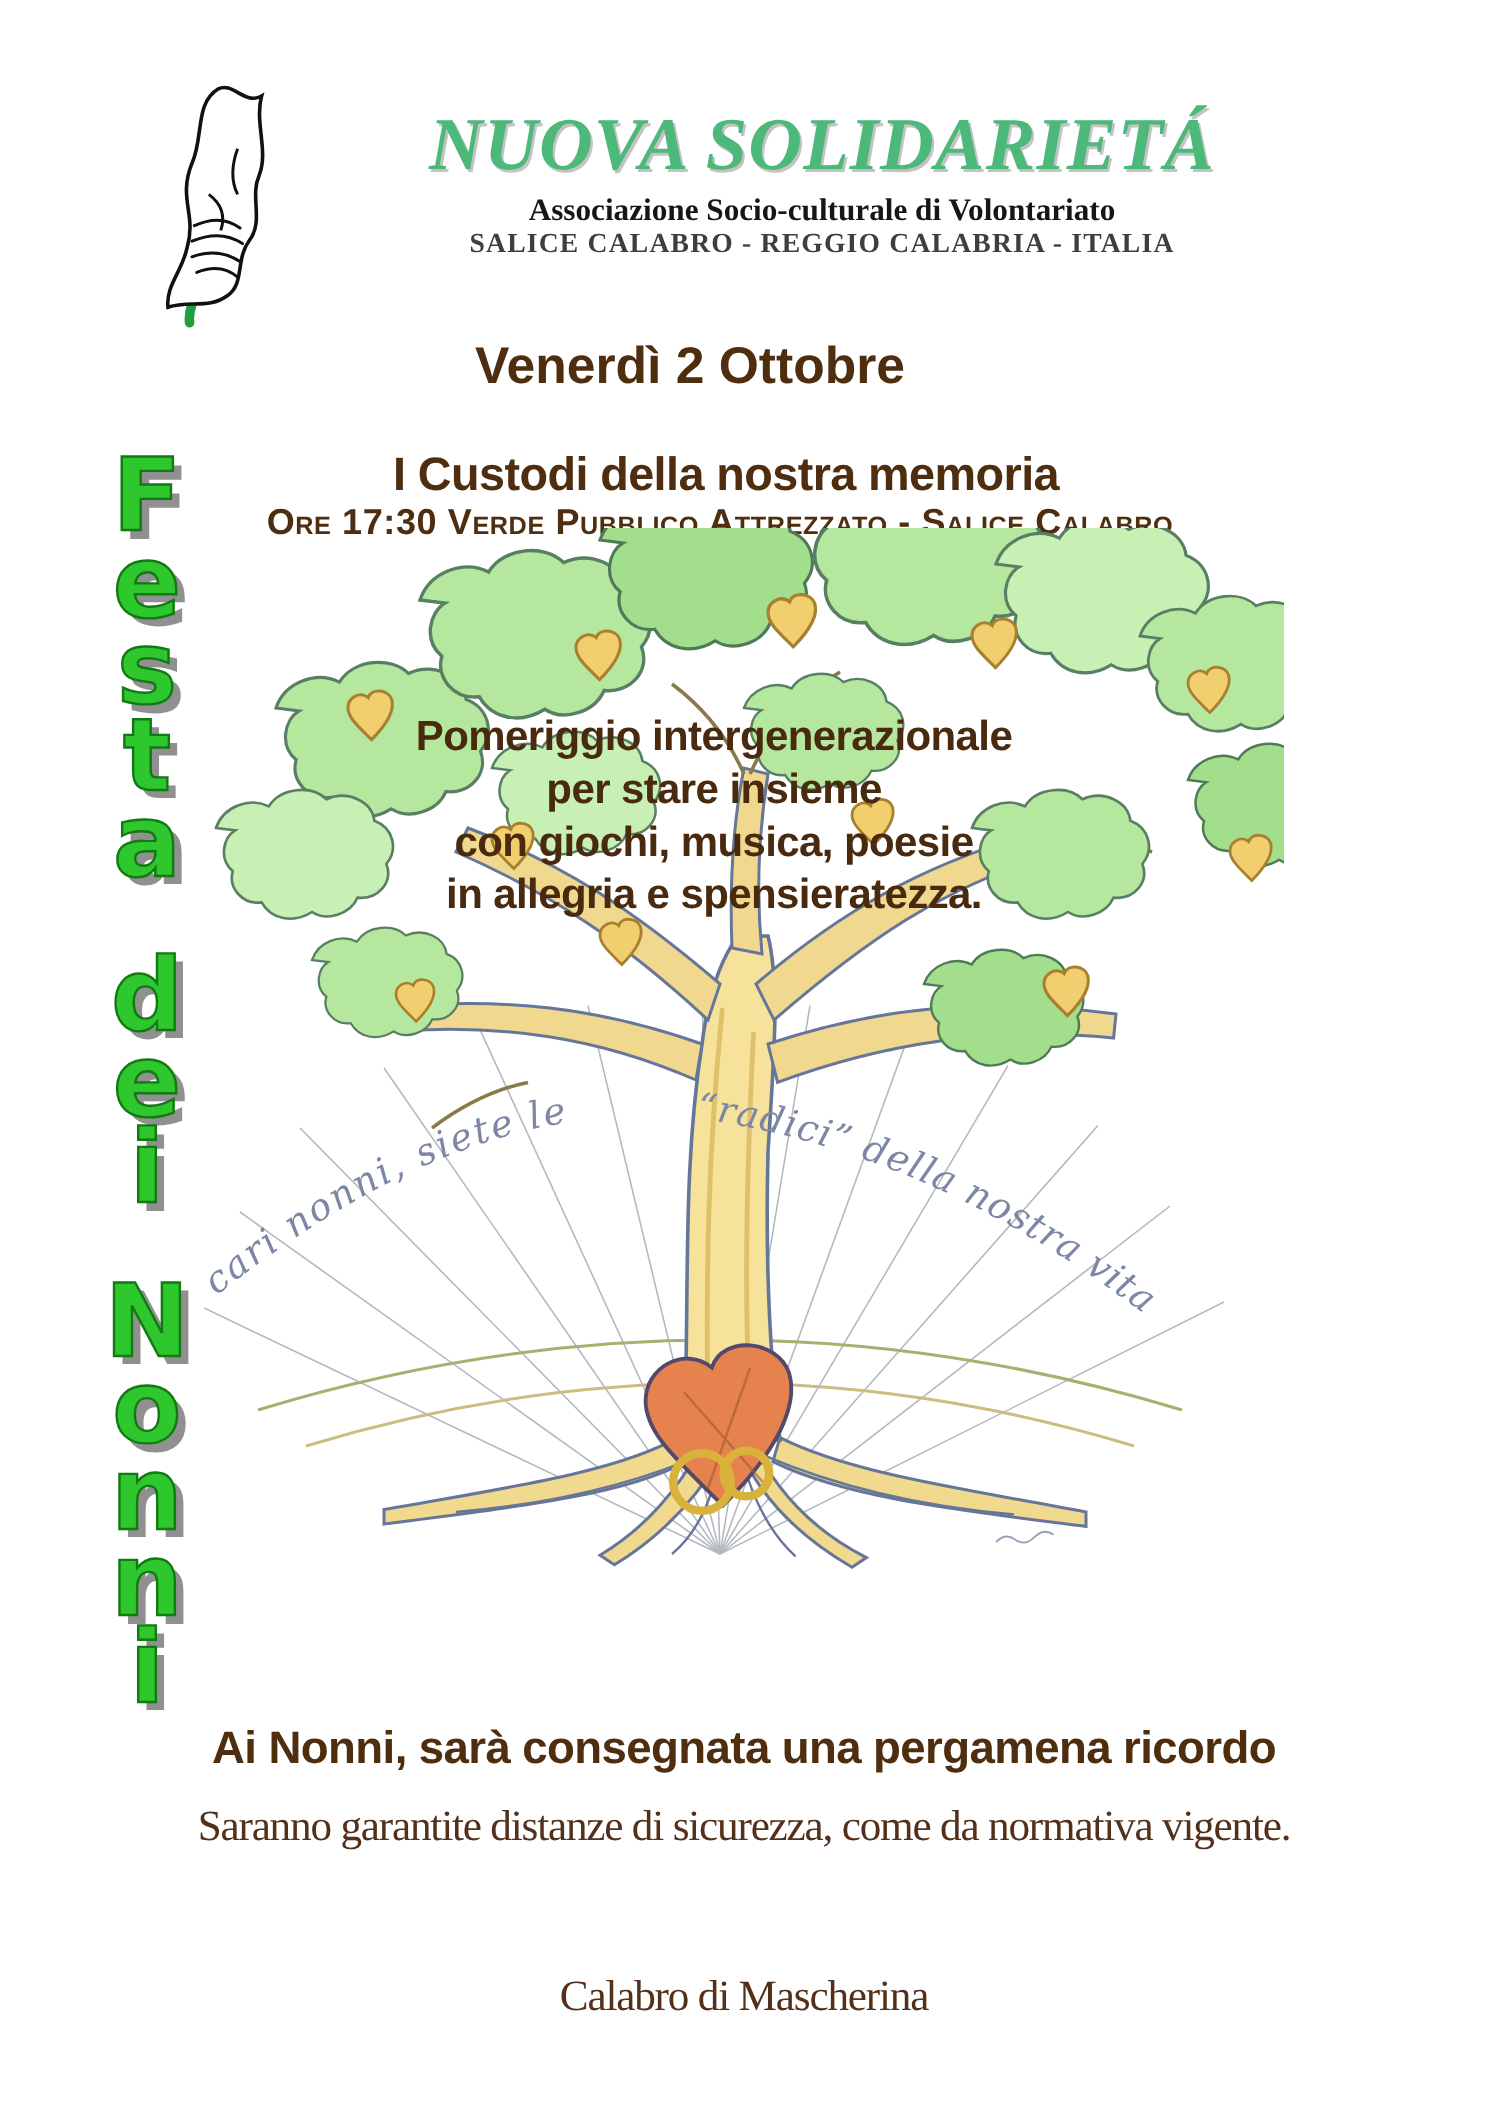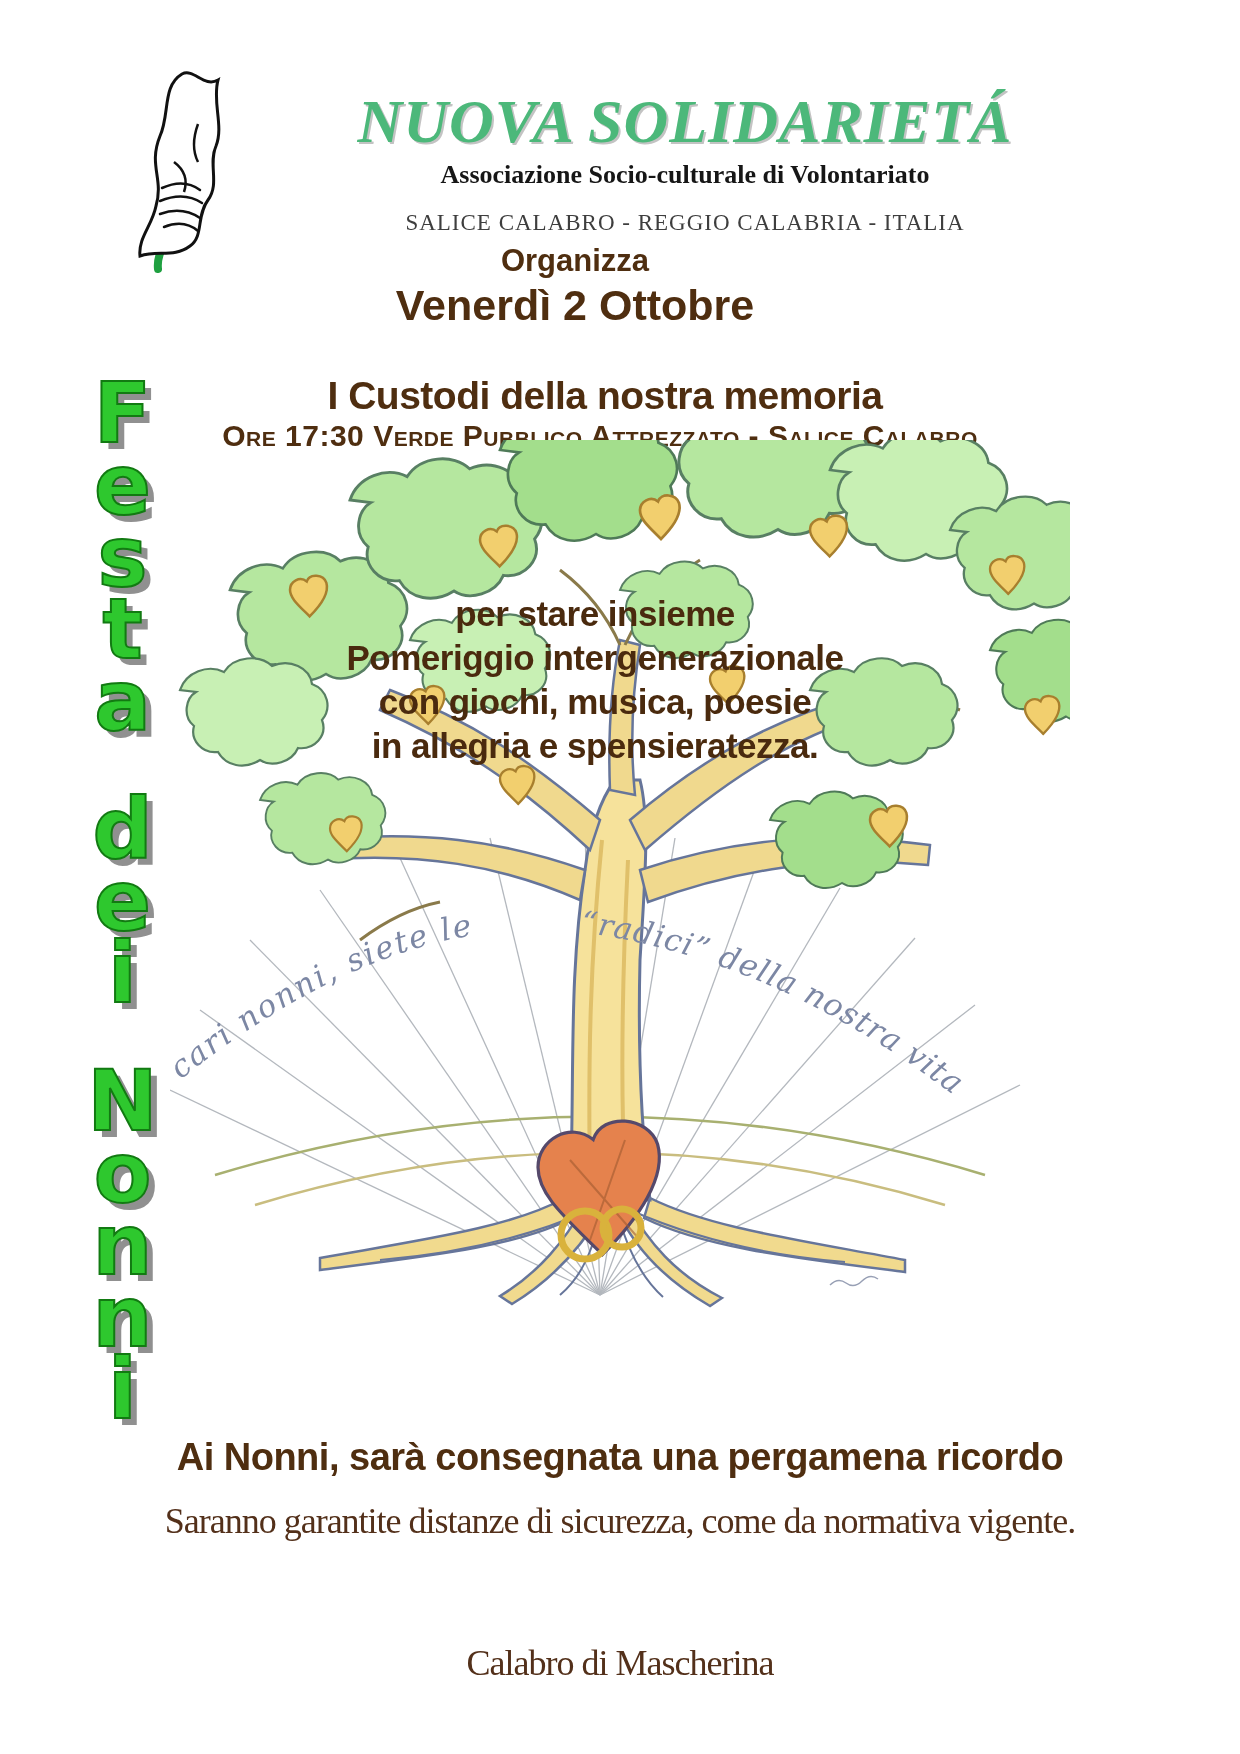--- a/index.html
+++ b/index.html
@@ -6,22 +6,22 @@
   .poster{position:relative;width:1240px;height:1754px;background:#ffffff;overflow:hidden;
           font-family:"Liberation Sans",sans-serif;}
 
   
   .logo{position:absolute;left:92px;top:66px;width:170px;height:215px;}
   .org-title{position:absolute;left:250px;top:86px;width:870px;text-align:center;
              font-family:"Liberation Serif",serif;font-style:italic;font-weight:bold;
              font-size:62px;color:#4cb87a;letter-spacing:1px;text-shadow:2px 2px 0 #c3c3c3;}
   .org-sub{position:absolute;left:250px;top:160px;width:870px;text-align:center;
            font-family:"Liberation Serif",serif;font-weight:bold;font-size:26px;color:#161616;}
-  .org-loc{position:absolute;left:250px;top:210px;width:870px;text-align:center;
-           font-family:"Liberation Serif",serif;font-weight:normal;font-size:23px;color:#3e3e3e;
+  .org-loc{position:absolute;left:250px;top:190px;width:870px;text-align:center;
+           font-family:"Liberation Serif",serif;font-weight:bold;font-size:23px;color:#3e3e3e;
            letter-spacing:1px;}
 
   
   .brown{color:#4f2e10;font-weight:bold;}
   .organizza{position:absolute;left:0;top:243px;width:1150px;text-align:center;font-size:31px;}
   .event-date{position:absolute;left:0;top:281px;width:1150px;text-align:center;font-size:43px;}
   .event-title{position:absolute;left:0;top:374px;width:1210px;text-align:center;font-size:39px;
                letter-spacing:-0.5px;}
   .event-info{position:absolute;left:0;top:419px;width:1200px;text-align:center;font-size:30px;
               font-variant:small-caps;letter-spacing:0.5px;}
@@ -62,21 +62,20 @@
              C112,60 100,36 106,14 C92,22 82,2 70,8 Z" fill="#ffffff" stroke="#111111" stroke-width="3"></path>
     <path d="M62,96 q16,12 10,30" fill="none" stroke="#111111" stroke-width="2.5"></path>
     <path d="M50,122 q22,-10 38,2 M48,135 q24,-10 42,2 M48,148 q22,-8 40,4 M52,161 q20,-8 34,4" fill="none" stroke="#111111" stroke-width="2.5" stroke-linecap="round"></path>
     <path d="M86,58 q-8,22 0,38" fill="none" stroke="#111111" stroke-width="2.5"></path>
   </svg>
 
   <div class="org-title">NUOVA SOLIDARIETÁ</div>
   <div class="org-sub">Associazione Socio-culturale di Volontariato</div>
   <div class="org-loc">SALICE CALABRO - REGGIO CALABRIA - ITALIA</div>
 
-  <div class="organizza brown">Organizza</div>
   <div class="event-date brown">Venerdì 2 Ottobre</div>
   <div class="event-title brown">I Custodi della nostra memoria</div>
   <div class="event-info brown">Ore 17:30 Verde Pubblico Attrezzato - Salice Calabro</div>
 
   <div class="vletters">
     <div class="vletter">F</div>
     <div class="vletter">e</div>
     <div class="vletter">s</div>
     <div class="vletter">t</div>
     <div class="vletter">a</div>
@@ -191,22 +190,22 @@
       </text>
       <text letter-spacing="1">
         <textPath href="#arcR">“radici” della nostra vita</textPath>
       </text>
     </g>
 
     <path d="M660,845 q8,-8 16,-2 q8,6 16,-2 q8,-8 16,-2" fill="none" stroke="#98a0b5" stroke-width="1.5"></path>
   </svg>
 
   <div class="desc">
+    <div>Pomeriggio intergenerazionale</div>
     <div>per stare insieme</div>
-    <div>Pomeriggio intergenerazionale</div>
     <div>con giochi, musica, poesie</div>
     <div>in allegria e spensieratezza.</div>
   </div>
 
   <div class="gift brown">Ai Nonni, sarà consegnata una pergamena ricordo</div>
   <div class="serifline safety">Saranno garantite distanze di sicurezza, come da normativa vigente.</div>
   <div class="serifline mask">Calabro di Mascherina</div>
 
 </div>
 

